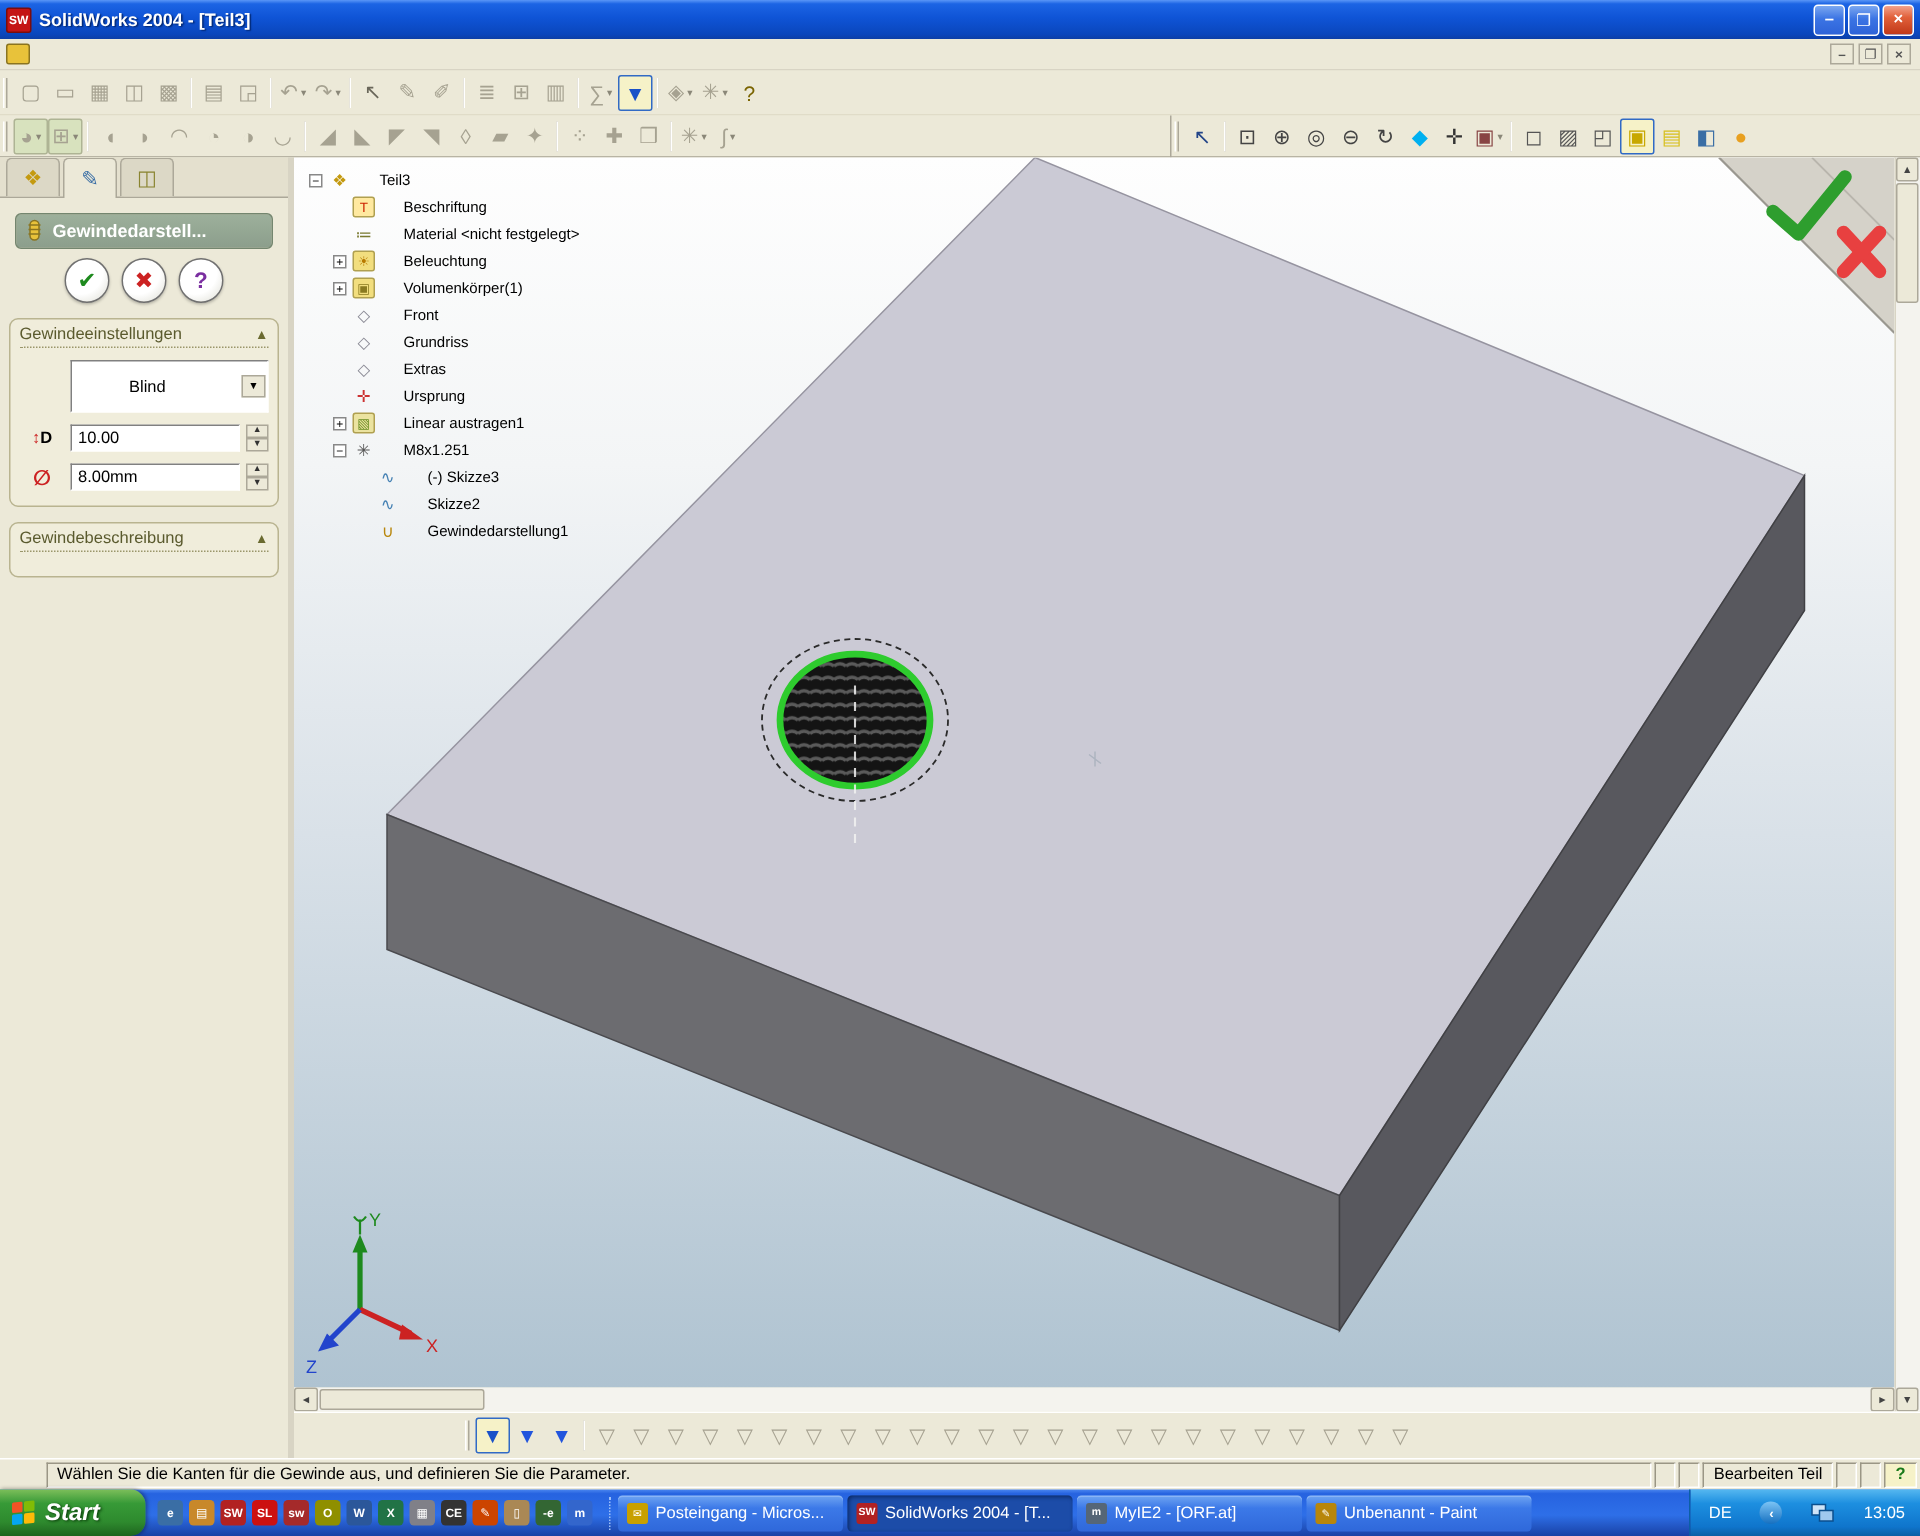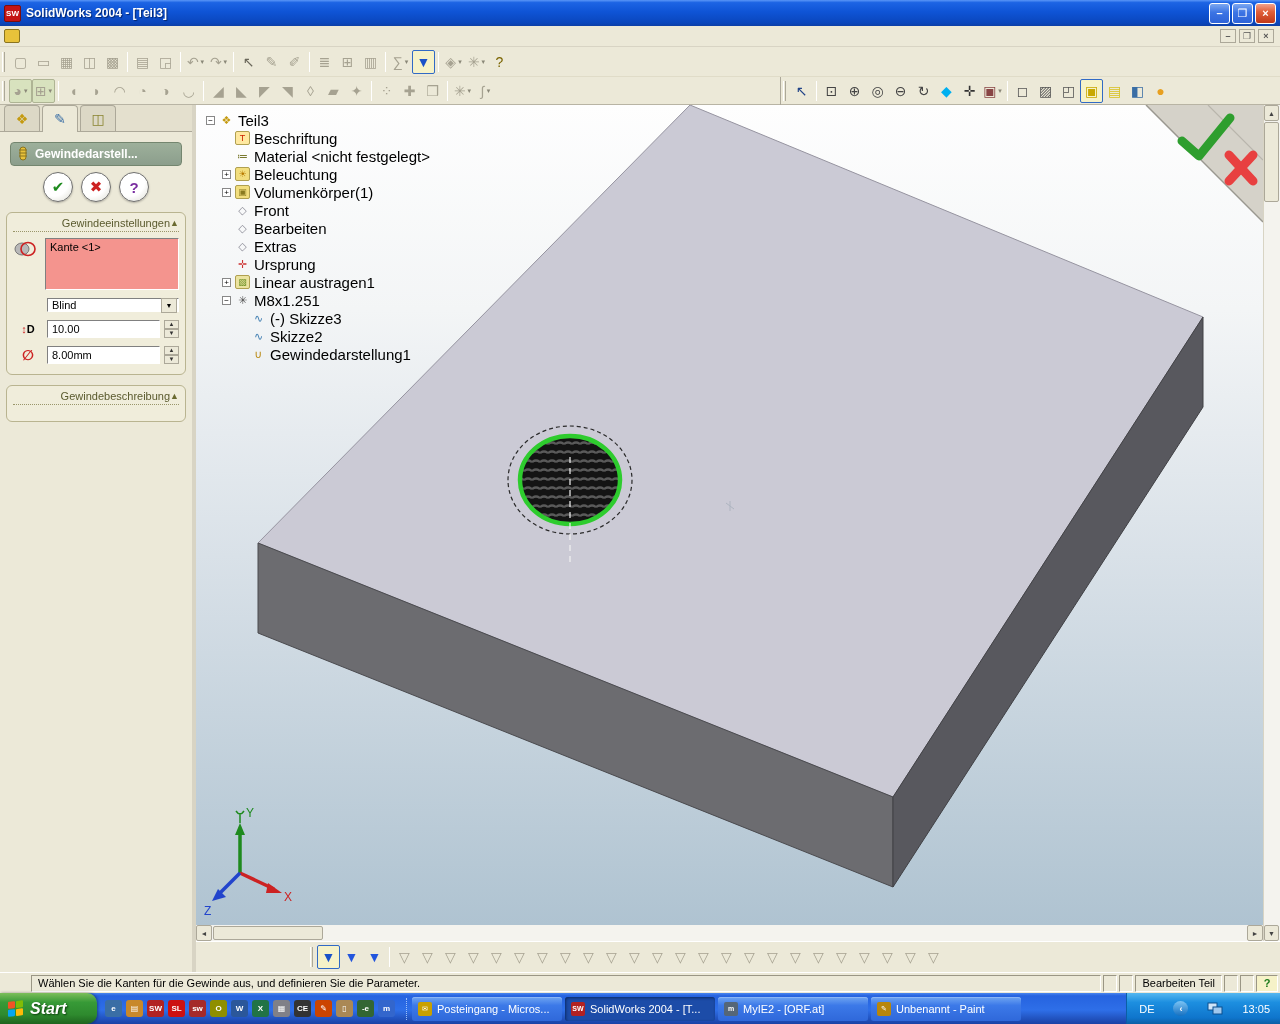--- a/index.html
+++ b/index.html
@@ -47,42 +47,42 @@
   #vscroll .scr-btn{width:15px;}
   .thumb-v{width:15px;height:80px;background:#ECE9D8;border:1px solid #ACA899;border-radius:2px;margin:1px 0;}
   .thumb-h{width:110px;height:14px;background:#ECE9D8;border:1px solid #ACA899;border-radius:2px;margin:1px 1px;}
   
   #tree{position:absolute;left:10px;top:6px;width:330px;}
   .tree-row{height:18px;display:flex;align-items:center;}
   .expand{width:9px;height:9px;border:1px solid #888;background:#fff;font-size:8px;line-height:7px;
     text-align:center;margin-right:4px;flex:none;}
   .tree-ico{width:15px;height:14px;margin-right:4px;display:flex;align-items:center;justify-content:center;
     font-size:11px;flex:none;border-radius:2px;}
-  .tree-label{font-size:15px;white-space:nowrap;}
+  .tree-label{font-size:10px;white-space:nowrap;margin-left:15px;}
   
   #pm-tabs{display:flex;height:27px;border-bottom:1px solid #ACA899;padding-left:4px;background:#E4E0CE;}
   .pm-tab{width:36px;height:26px;border:1px solid #ACA899;border-bottom:none;border-radius:4px 4px 0 0;
     display:flex;align-items:center;justify-content:center;font-size:14px;background:#DCD8C6;margin-right:2px;}
   .pm-tab.active{background:#ECE9D8;height:27px;}
   #pm-header{margin:10px 10px 6px;height:24px;border-radius:4px;background:linear-gradient(180deg,#9DB09B,#8C9E8C);
     border:1px solid #74866F;display:flex;align-items:center;padding:0 6px;color:#fff;font-weight:bold;font-size:12px;gap:6px;}
   #pm-actions{display:flex;justify-content:center;gap:8px;margin:6px 0 10px;}
   .pm-circle{width:30px;height:30px;border-radius:50%;background:radial-gradient(circle at 35% 30%,#fff 55%,#dcdcd2);
     border:1px solid #707070;box-shadow:0 1px 2px rgba(0,0,0,.25);display:flex;align-items:center;justify-content:center;
     font-size:15px;font-weight:bold;}
   .grp{margin:4px 6px 10px;border:1px solid #B9B490;border-radius:6px;background:#F0EDDB;padding:4px 6px 10px;}
-  .grp-title{display:flex;justify-content:flex-end;align-items:center;color:#5a5a2e;font-size:11px;
+  .grp-title{display:flex;justify-content:space-between;align-items:center;color:#5a5a2e;font-size:11px;
     border-bottom:1px dotted #9a966a;padding-bottom:2px;margin-bottom:6px;}
   .collapse{font-size:9px;color:#6a6a30;}
   .sunken{border:1px solid;border-color:#808080 #FFF #FFF #808080;}
   .sel-row{display:flex;gap:6px;align-items:flex-start;}
   .pink-box{flex:1;height:52px;background:#F4948E;padding:2px 4px;font-size:11px;}
   .ctl-row{display:flex;align-items:center;margin-top:8px;gap:4px;}
   .ctl-icon{width:30px;text-align:center;font-weight:bold;flex:none;}
-  .combo{flex:1;height:14px;background:#fff;display:flex;align-items:center;}
+  .combo{flex:1;height:35px;background:#fff;display:flex;align-items:center;padding-left:34px;}
   .combo .val{flex:1;padding:0 4px;}
   .combo .arrow{width:16px;height:15px;margin:1px;background:#ECE9D8;border:1px solid #ACA899;font-size:7px;
     display:flex;align-items:center;justify-content:center;}
   .spin-input{flex:1;height:18px;background:#fff;padding:0 4px;line-height:16px;}
   .spinner{width:15px;height:18px;display:flex;flex-direction:column;flex:none;}
   .spinner div{flex:1;background:#ECE9D8;border:1px solid #ACA899;font-size:6px;line-height:7px;text-align:center;color:#333;}
   .listbox{margin-left:38px;height:68px;background:#fff;padding:2px 4px;font-size:11px;}
   
   #filterbar{left:196px;top:941px;width:1084px;height:31px;padding-left:112px;border-top:1px solid #fff;}
   #statusbar{position:absolute;left:0;top:972px;width:1280px;height:21px;background:#ECE9D8;border-top:1px solid #fff;
@@ -361,29 +361,20 @@
       <div class="pm-circle" style="color: rgb(30, 138, 30);">✔</div>
       <div class="pm-circle" style="color: rgb(204, 34, 34);">✖</div>
       <div class="pm-circle" style="color: rgb(122, 46, 160);">?</div>
     </div>
 
   <div class="grp">
     <div class="grp-title">
       <span>Gewindeeinstellungen</span>
       <span class="collapse">▲</span>
     </div>
-    <div class="sel-row">
-      <svg width="26" height="18" style="flex:none;margin-top:2px;">
-        <ellipse cx="9" cy="9" rx="7" ry="6" fill="#B8B8B8" stroke="#777"></ellipse>
-        <ellipse cx="15" cy="9" rx="7" ry="6.5" fill="none" stroke="#CC2222" stroke-width="1.6"></ellipse>
-      </svg>
-      <div class="pink-box sunken">
-        <span>Kante &lt;1&gt;</span>
-      </div>
-    </div>
     <div class="ctl-row">
       <span class="ctl-icon"></span>
       <div class="combo sunken">
         <span class="val">Blind</span>
         <span class="arrow">▼</span>
       </div>
     </div>
     <div class="ctl-row">
       <span class="ctl-icon"><span style="color:#CC2222;">↕</span><span>D</span></span>
       <div class="spin-input sunken">10.00</div>
@@ -479,21 +470,21 @@
         <div class="expand">+</div>
         <span class="tree-ico" style="color: rgb(138, 122, 32); background: rgb(242, 222, 126); border: 1px solid rgb(176, 160, 80); font-size: 9px;">▣</span>
         <span class="tree-label">Volumenkörper(1)</span>
       </div>
       <div class="tree-row" style="padding-left: 29px;">
         <span class="tree-ico" style="color: rgb(138, 138, 149);">◇</span>
         <span class="tree-label">Front</span>
       </div>
       <div class="tree-row" style="padding-left: 29px;">
         <span class="tree-ico" style="color: rgb(138, 138, 149);">◇</span>
-        <span class="tree-label">Bearbeiten</span>
+        <span class="tree-label">Grundriss</span>
       </div>
       <div class="tree-row" style="padding-left: 29px;">
         <span class="tree-ico" style="color: rgb(138, 138, 149);">◇</span>
         <span class="tree-label">Extras</span>
       </div>
       <div class="tree-row" style="padding-left: 29px;">
         <span class="tree-ico" style="color: rgb(204, 51, 51);">✛</span>
         <span class="tree-label">Ursprung</span>
       </div>
       <div class="tree-row" style="padding-left: 16px;">

